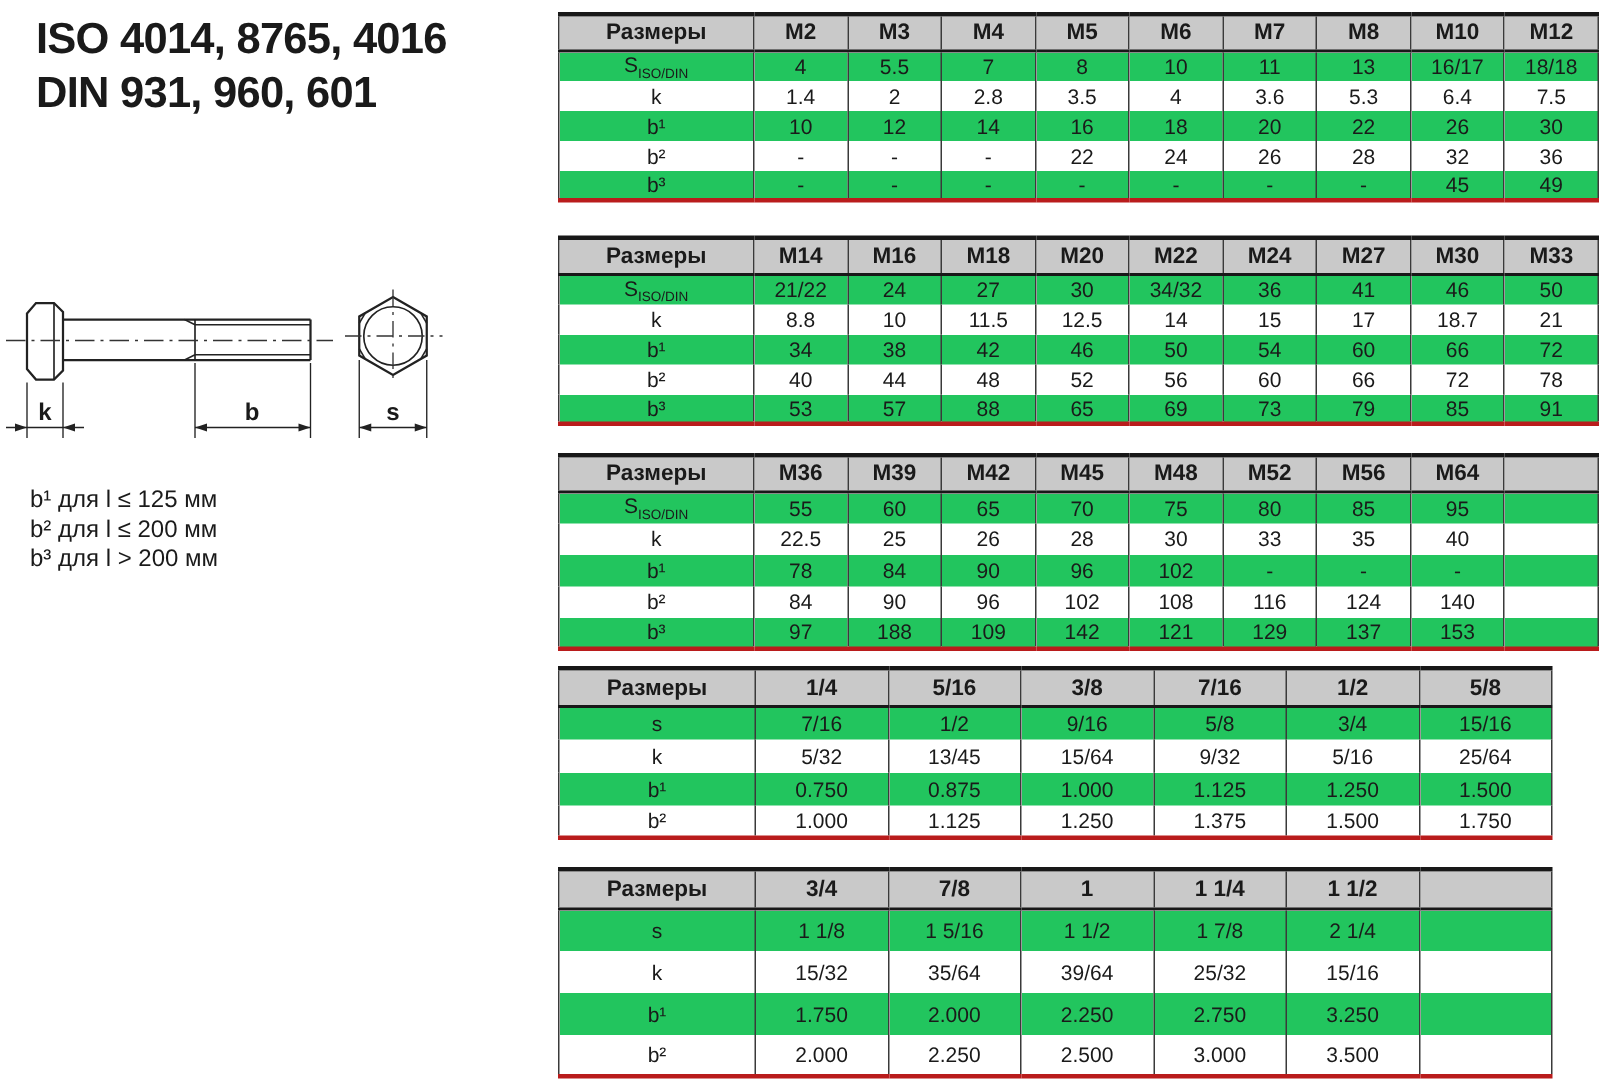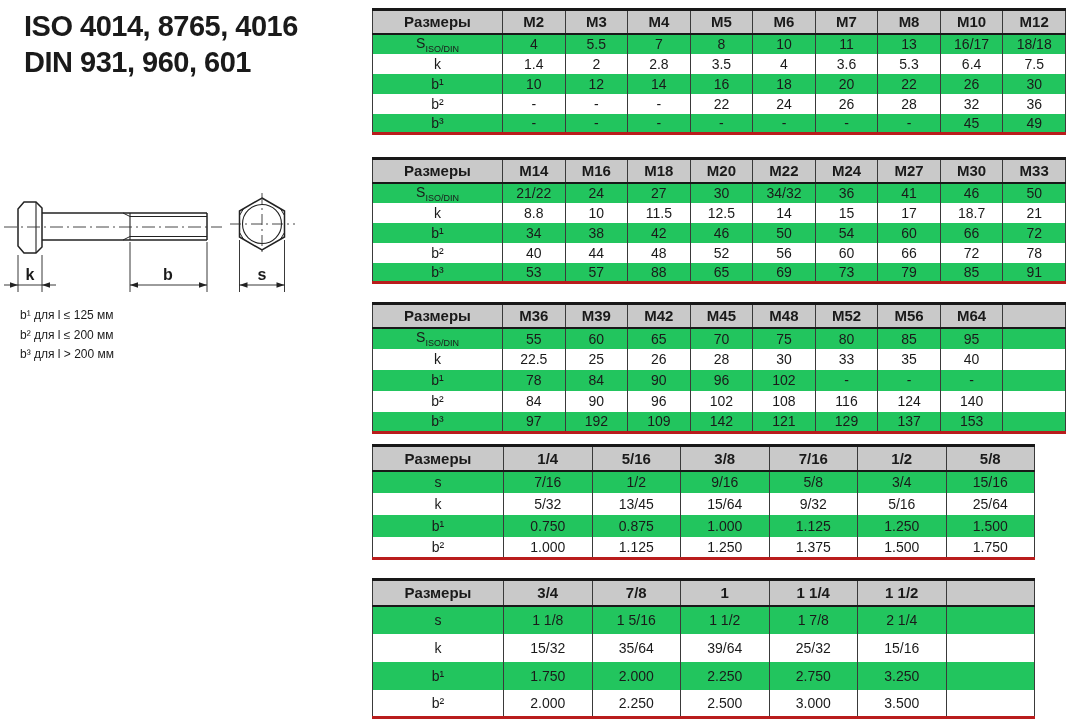--- a/index.html
+++ b/index.html
@@ -9,21 +9,21 @@
     font-family:"Liberation Sans", sans-serif; color:#1a1a1a;
   }
 
   
   .left-col { position:absolute; left:24px; top:8px; width:345px; }
   .std-title { font-size:29px; font-weight:bold; line-height:36px; letter-spacing:-0.5px; }
   .subtitle  { margin-top:21px; font-size:21px; line-height:28px; }
 
   .drawing { position:absolute; left:0px; top:185px; width:320px; height:135px; }
 
-  .notes { position:absolute; left:20px; top:306px; font-size:12px; line-height:19.5px; }
+  .notes { position:absolute; left:20px; top:324px; font-size:16px; line-height:19.5px; }
   .notes div { white-space:nowrap; }
 
   
   .tables-col { position:absolute; left:372px; top:0; width:695px; height:552px; }
 
   table.dim-table {
     position:absolute; left:0;
     border-collapse:collapse; table-layout:fixed;
     background:#ffffff;
   }
@@ -378,21 +378,21 @@
           <td>102</td>
           <td>108</td>
           <td>116</td>
           <td>124</td>
           <td>140</td>
           <td></td>
         </tr>
         <tr class="striped" style="height: 21px;">
           <td class="rowlabel"><span>b³</span></td>
           <td>97</td>
-          <td>192</td>
+          <td>188</td>
           <td>109</td>
           <td>142</td>
           <td>121</td>
           <td>129</td>
           <td>137</td>
           <td>153</td>
           <td></td>
         </tr>
       </tbody>
     </table>

